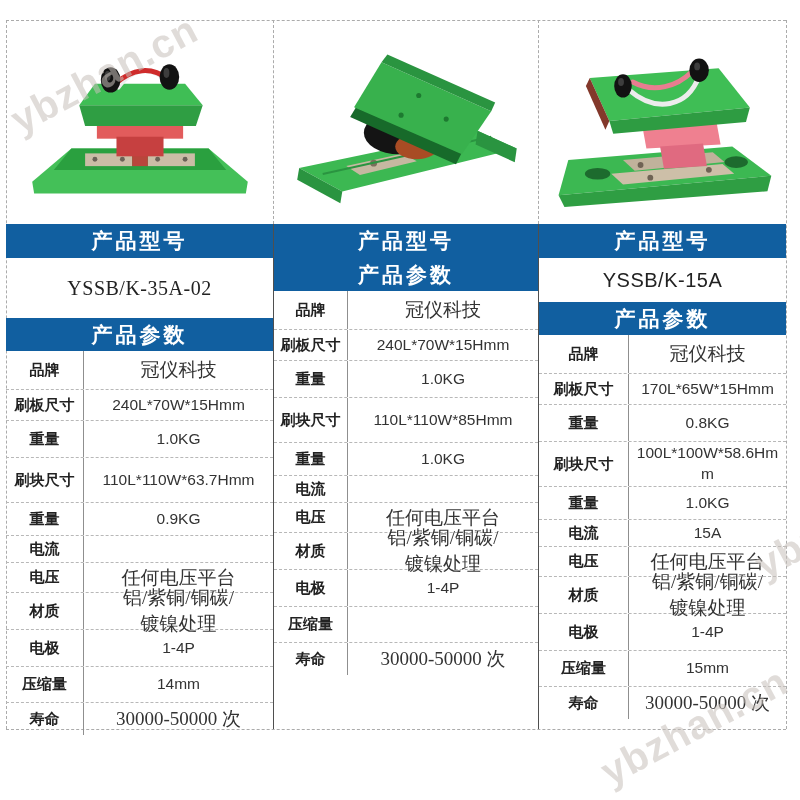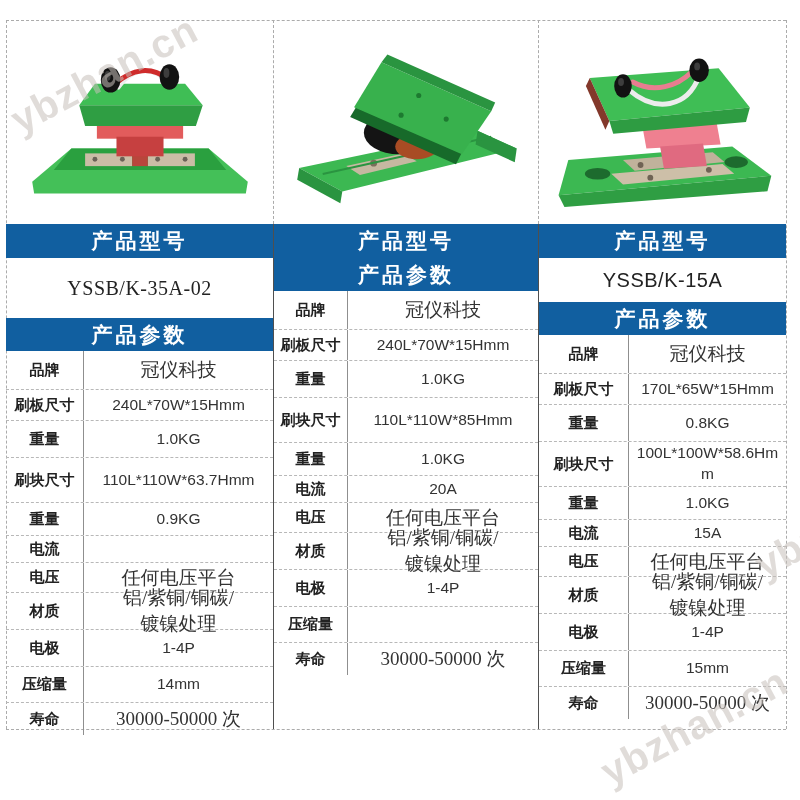--- a/index.html
+++ b/index.html
@@ -206,21 +206,20 @@
         <div class="prow bt" style="height: 45px;">
           <div class="plabel" style="width: 74px;">刷块尺寸</div>
           <div class="pvalue">110L*110W*85Hmm</div>
         </div>
         <div class="prow bt" style="height: 33px;">
           <div class="plabel" style="width: 74px;">重量</div>
           <div class="pvalue">1.0KG</div>
         </div>
         <div class="prow bt" style="height: 27px;">
           <div class="plabel" style="width: 74px;">电流</div>
-          <div class="pvalue">20A</div>
         </div>
         <div class="prow bt" style="height: 30px;">
           <div class="plabel" style="width: 74px;">电压</div>
           <div class="pvalue cjk">任何电压平台</div>
         </div>
         <div class="prow bt" style="height: 37px;">
           <div class="plabel" style="width: 74px;">材质</div>
           <div class="pvalue cjk">铝/紫铜/铜碳/镀镍处理</div>
         </div>
         <div class="prow bt" style="height: 37px;">

